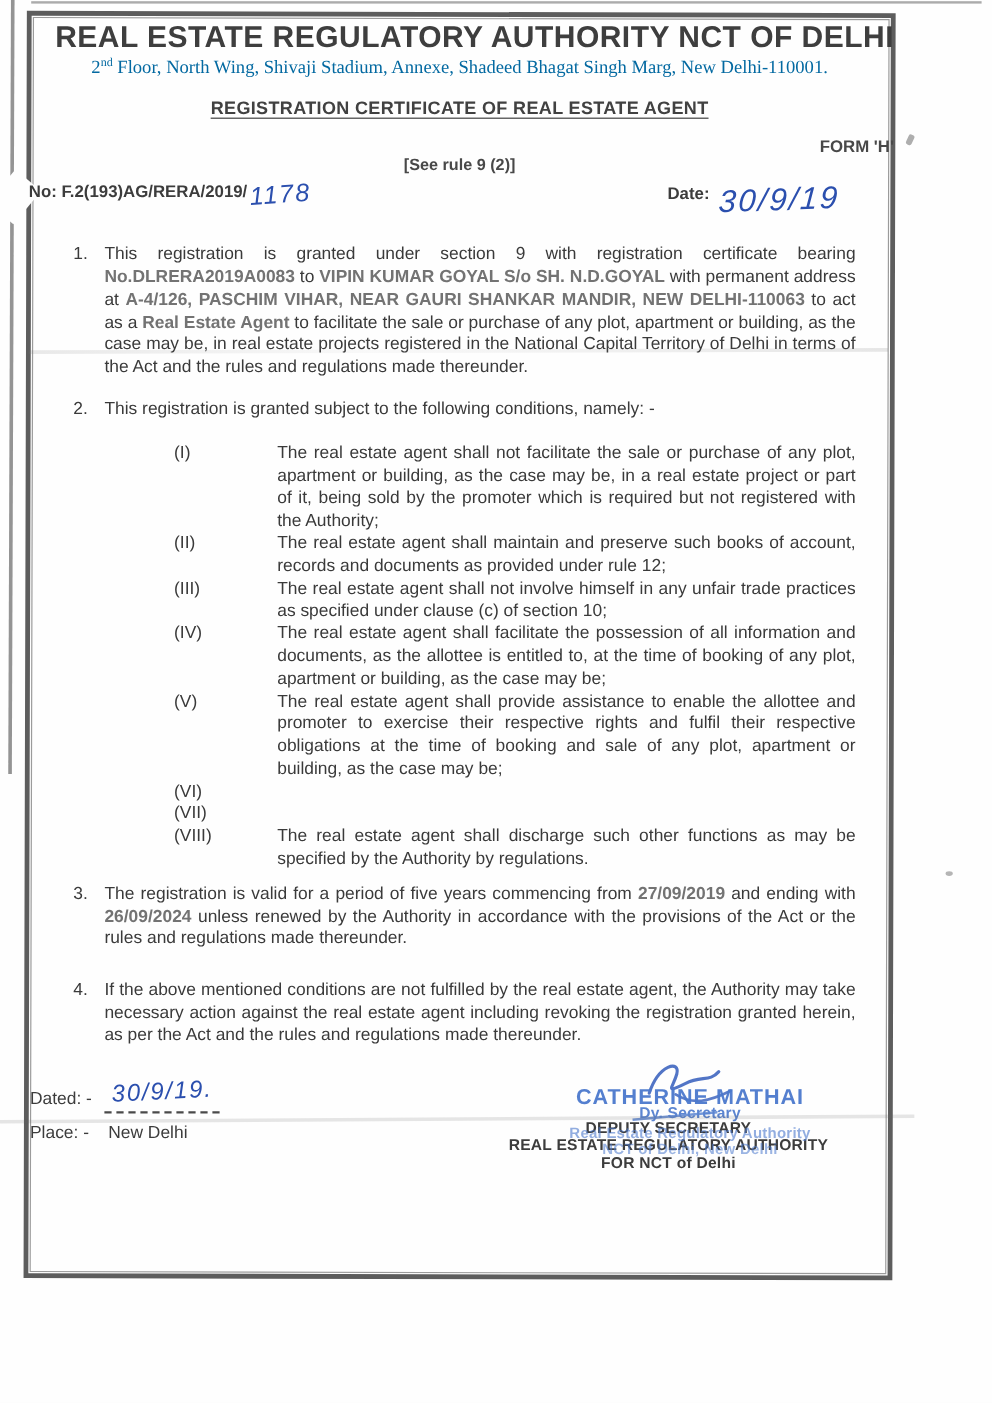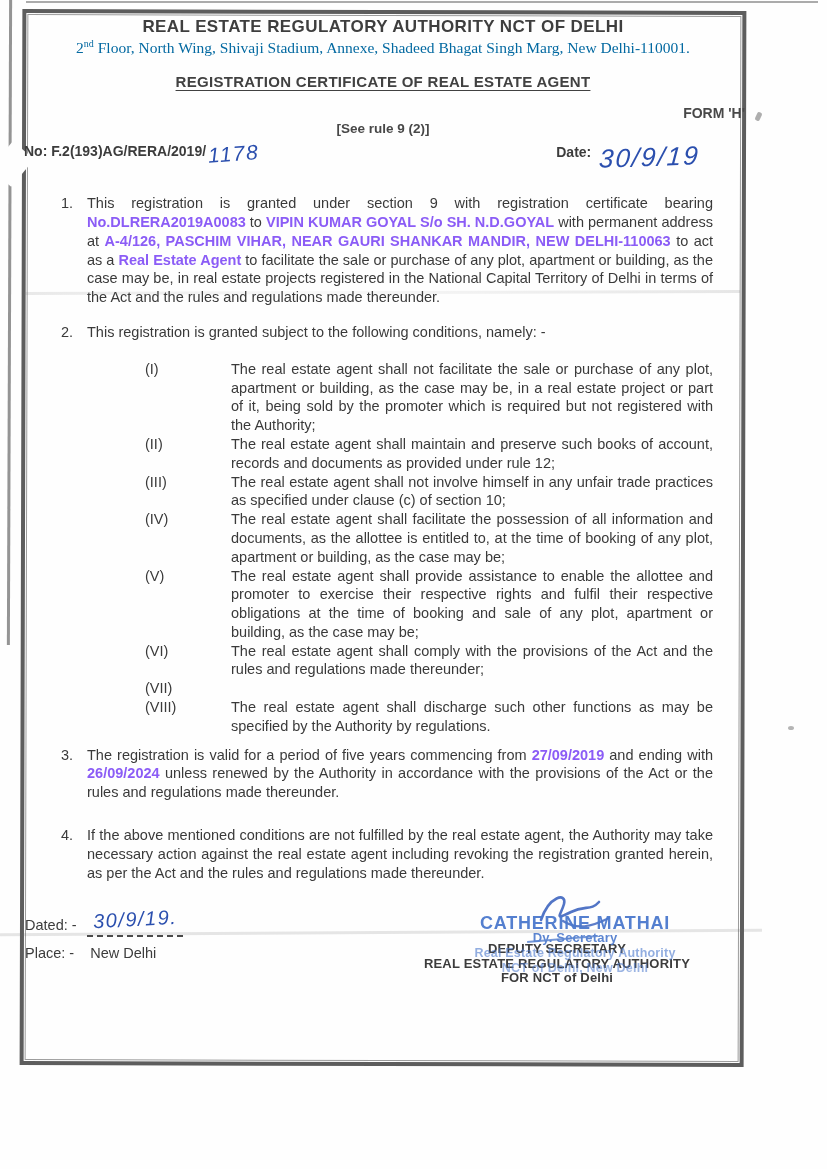--- a/index.html
+++ b/index.html
@@ -10,42 +10,42 @@
   }
   .page{position:absolute;inset:0;background:#fefefe;overflow:hidden;}
 
   
   .frame{position:absolute;left:21px;top:10px;width:716px;height:1048px;
     border:4px solid #5d5d5d;transform:rotate(0.15deg);z-index:1;}
   .frame::after{content:"";position:absolute;inset:1px;border:1px solid #9b9b9b;}
 
   .content{position:absolute;left:21px;top:10px;width:724px;z-index:3;}
 
-  .title{text-align:center;font-weight:bold;font-size:17px;letter-spacing:.4px;
+  .title{text-align:right;font-weight:bold;font-size:25px;letter-spacing:.4px;
     color:#3e3e3e;margin-top:7px;}
   .address{text-align:center;font-family:"Liberation Serif","DejaVu Serif",serif;
     font-size:15.5px;margin-top:1px;color:#0369a1;}
   .address sup{font-size:10px;}
   .cert-title{text-align:center;margin-top:16px;font-weight:bold;font-size:15px;letter-spacing:.3px;color:#414141;}
   .cert-title span{text-decoration:underline;text-underline-offset:3px;}
   .form-title{text-align:right;margin-top:15px;font-weight:bold;font-size:14px;color:#484848;}
   .rule-ref{text-align:center;font-weight:bold;font-size:13.5px;color:#484848;}
 
   .ref-row{display:flex;justify-content:space-between;margin-top:6px;
     padding:0 45px 0 3px;height:36px;align-items:flex-start;
     font-weight:bold;font-size:14px;color:#3c3c3c;}
   .hw{font-style:italic;color:#2b4fae;display:inline-block;font-weight:normal;}
   .hw-no{font-size:21px;transform:rotate(-4deg);margin-left:2px;vertical-align:-5px;letter-spacing:1.5px;}
   .hw-date{font-size:26px;transform:rotate(-2deg) skewX(-6deg);margin-left:8px;vertical-align:-9px;letter-spacing:2px;}
 
   .doc-body{padding:0 32px 0 40px;font-size:14.5px;line-height:18.8px;}
   .clause{display:flex;margin-top:16px;}
   .clause-num{width:26px;flex:none;}
   .clause-text{flex:1;text-align:justify;}
-  .b{font-weight:bold;color:#8b5cf6;}
+  .b{font-weight:bold;color:#737373;}
   .conditions{margin-top:18px;margin-left:84px;}
   .cond-row{display:flex;}
   .cond-num{width:86px;flex:none;}
   .cond-text{flex:1;text-align:justify;}
   .c3{margin-top:10px;}
   .c4{margin-top:24px;}
 
   .footer{margin-top:28px;position:relative;height:130px;font-size:14.5px;}
   .footer-left{position:absolute;left:4px;top:2px;color:#3c3c3c;}
   .dash-wrap{display:inline-block;border-bottom:2px dashed #4a4a4a;margin-left:10px;padding:0 6px;}
@@ -132,21 +132,20 @@
           <div class="cond-row">
             <div class="cond-num">(IV)</div>
             <div class="cond-text">The real estate agent shall facilitate the possession of all information and documents, as the allottee is entitled to, at the time of booking of any plot, apartment or building, as the case may be;</div>
           </div>
           <div class="cond-row">
             <div class="cond-num">(V)</div>
             <div class="cond-text">The real estate agent shall provide assistance to enable the allottee and promoter to exercise their respective rights and fulfil their respective obligations at the time of booking and sale of any plot, apartment or building, as the case may be;</div>
           </div>
           <div class="cond-row">
             <div class="cond-num">(VI)</div>
-            <div class="cond-text">The real estate agent shall comply with the provisions of the Act and the rules and regulations made thereunder;</div>
           </div>
           <div class="cond-row">
             <div class="cond-num">(VII)</div>
           </div>
           <div class="cond-row">
             <div class="cond-num">(VIII)</div>
             <div class="cond-text">The real estate agent shall discharge such other functions as may be specified by the Authority by regulations.</div>
           </div>
         </div>
 

